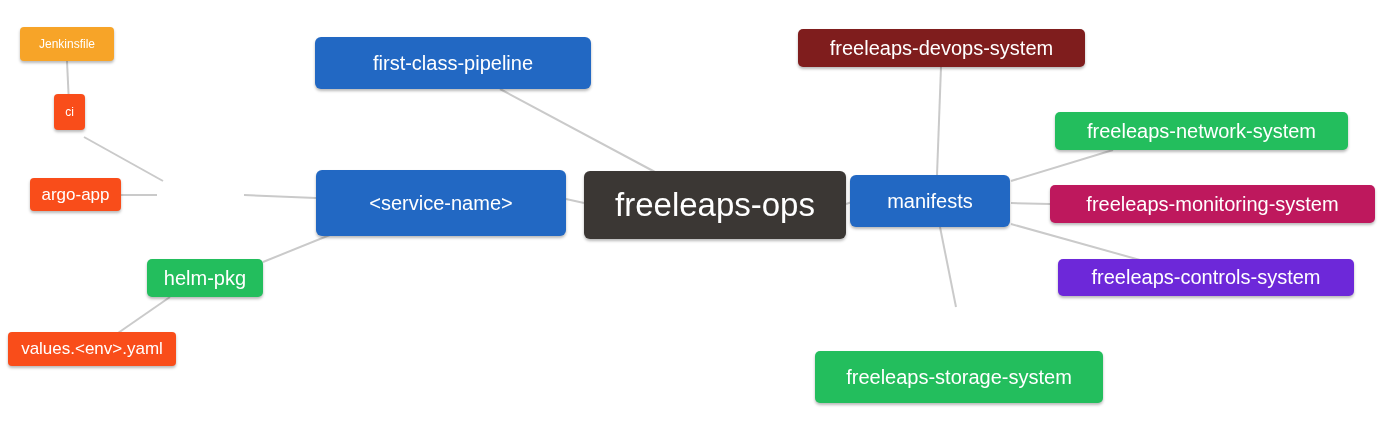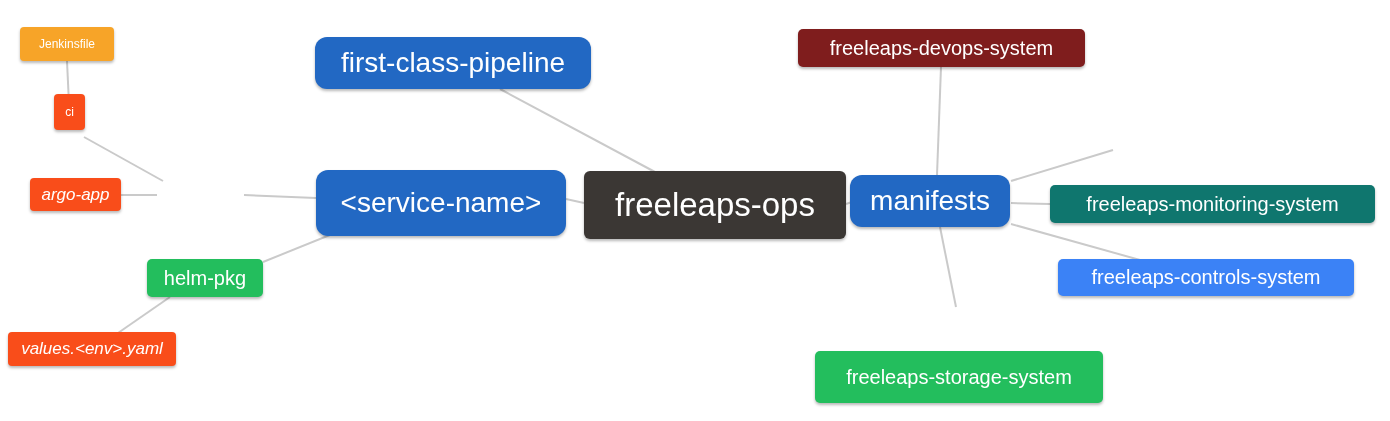--- a/index.html
+++ b/index.html
@@ -31,23 +31,23 @@
     display: flex;
     align-items: center;
     justify-content: center;
     color: #ffffff;
     white-space: nowrap;
     box-sizing: border-box;
     box-shadow: 0 2px 3px rgba(0,0,0,0.28);
     cursor: pointer;
   }
   .xs { font-size: 12px; border-radius: 4px; }
-  .sm { font-size: 17px; border-radius: 4px; font-style: italic; }
+  .sm { font-size: 17px; border-radius: 4px; }
   .md { font-size: 20px; border-radius: 5px; }
-  .lg { font-size: 28px; border-radius: 12px; }
+  .lg { font-size: 20px; border-radius: 6px; }
   .xl { font-size: 33px; border-radius: 6px; }
 </style>
 </head>
 <body>
 
 <div id="canvas">
 
   <svg id="edges" viewBox="0 0 1390 421" xmlns="http://www.w3.org/2000/svg">
     <g fill="none" stroke="#CACACA">
       <line x1="67" y1="61" x2="69" y2="104"></line>
@@ -81,20 +81,21 @@
   <div class="node lg" style="left: 850px; top: 175px; width: 160px; height: 52px; background-color: rgb(34, 104, 195);">manifests</div>
 
   <div class="node xl" style="left: 584px; top: 171px; width: 262px; height: 68px; background-color: rgb(59, 55, 52);">freeleaps-ops</div>
 
   <div class="node md" style="left: 147px; top: 259px; width: 116px; height: 38px; background-color: rgb(35, 190, 93);">helm-pkg</div>
 
   <div class="node sm" style="left: 8px; top: 332px; width: 168px; height: 34px; background-color: rgb(249, 77, 26);">values.&lt;env&gt;.yaml</div>
 
   <div class="node md" style="left: 798px; top: 29px; width: 287px; height: 38px; background-color: #7f1d1d;">freeleaps-devops-system</div>
 
+  <div class="node md" style="left: 1055px; top: 112px; width: 293px; height: 38px; background-color: rgb(35, 190, 93);">freeleaps-network-system</div>
 
-  <div class="node md" style="left: 1050px; top: 185px; width: 325px; height: 38px; background-color: #0f766e;">freeleaps-monitoring-system</div>
+  <div class="node md" style="left: 1050px; top: 185px; width: 325px; height: 38px; background-color: #be185d;">freeleaps-monitoring-system</div>
 
-  <div class="node md" style="left: 1058px; top: 259px; width: 296px; height: 37px; background-color: #3b82f6;">freeleaps-controls-system</div>
+  <div class="node md" style="left: 1058px; top: 259px; width: 296px; height: 37px; background-color: #6d28d9;">freeleaps-controls-system</div>
 
   <div class="node md" style="left: 815px; top: 307px; width: 288px; height: 52px; background-color: rgb(35, 190, 93); margin-top: 44px;">freeleaps-storage-system</div>
 
 </div>
 
 </body></html>

